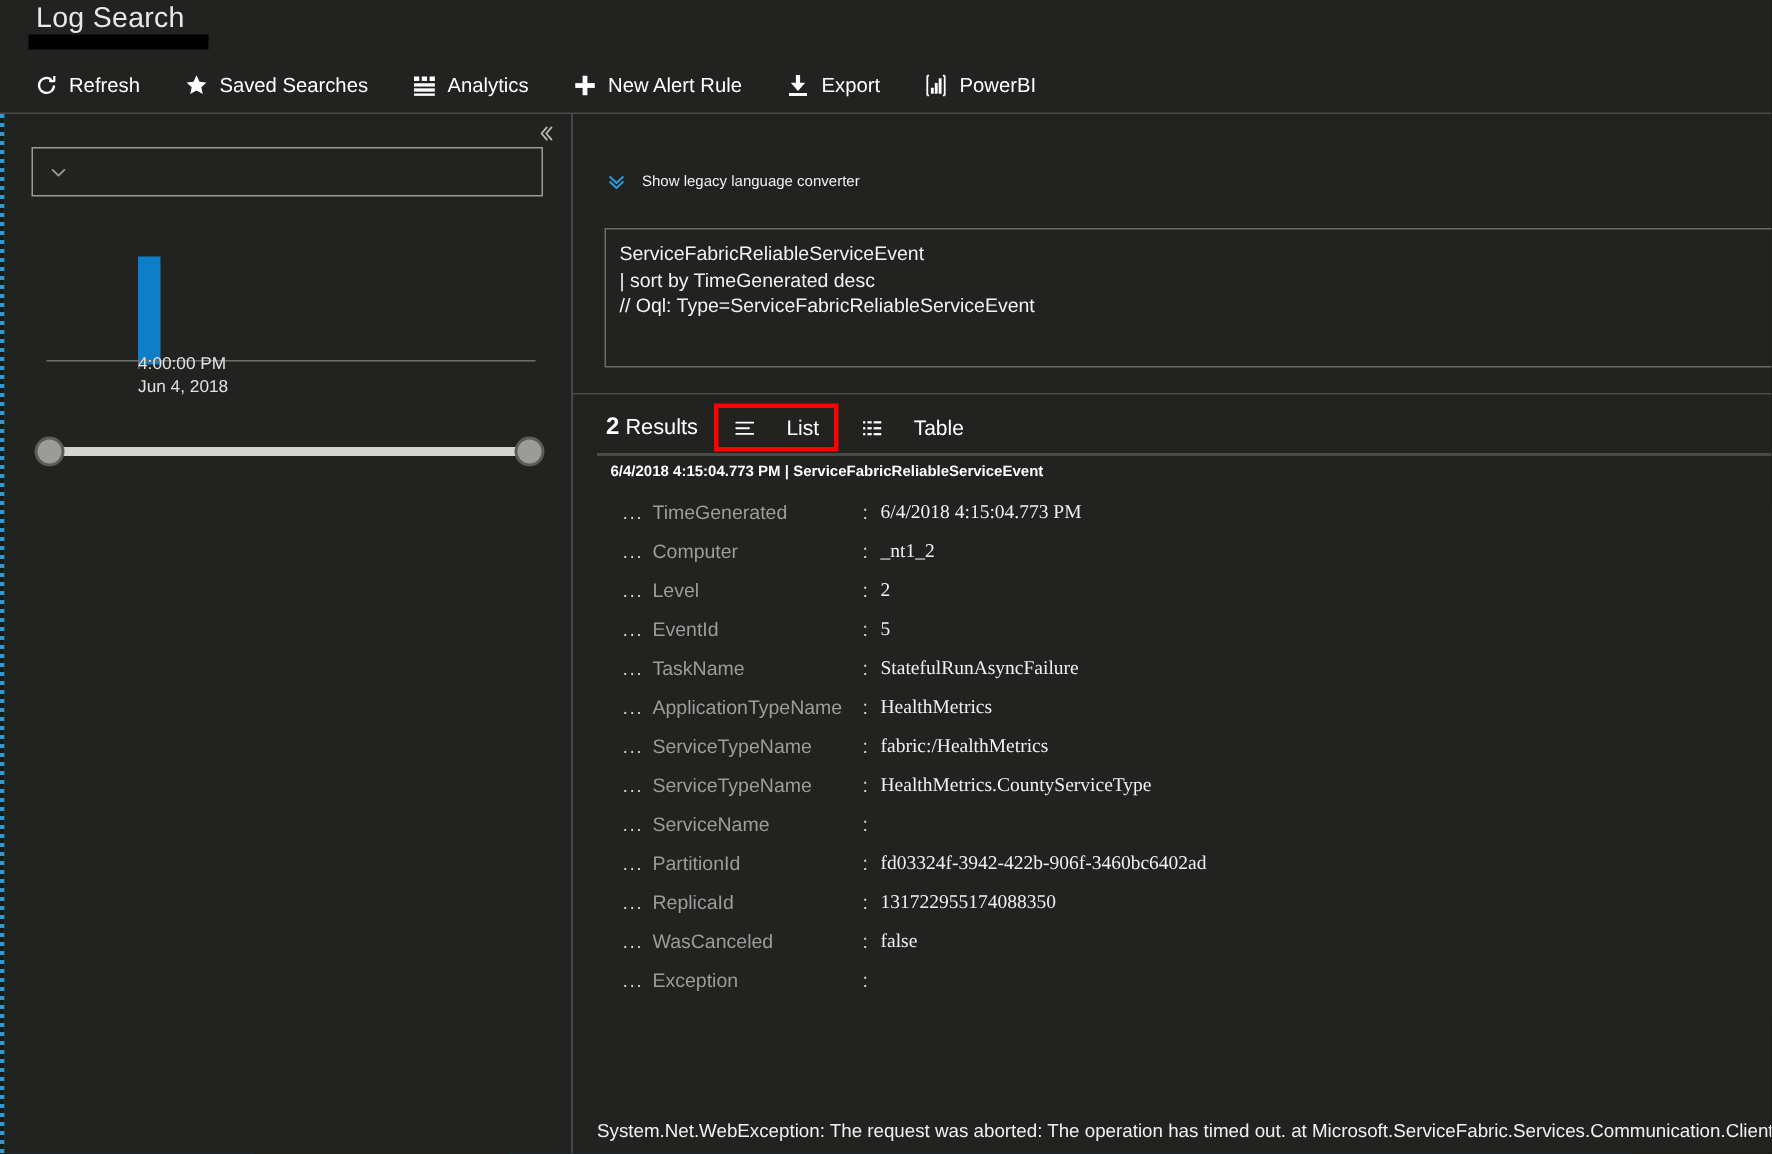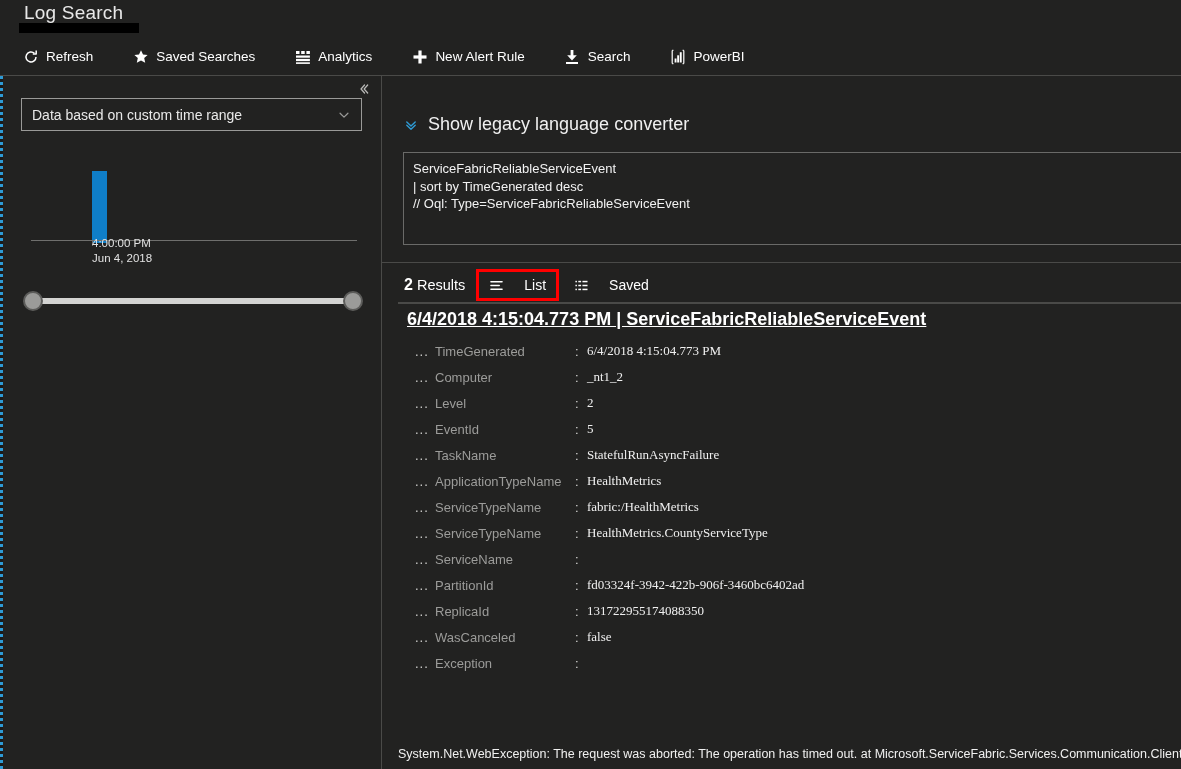--- a/index.html
+++ b/index.html
@@ -20,21 +20,21 @@
   }
 
   
   .header { position: absolute; left: 0; top: 0; width: 1181px; height: 76px; background: #222221; }
   .page-title {
     position: absolute; left: 24px; top: 2px;
     font-size: 19px; color: #e8e8e8; font-weight: 400; letter-spacing: .2px;
   }
   .redaction-bar { position: absolute; left: 19px; top: 23px; width: 120px; height: 10px; background: #000; }
 
-  .toolbar { position: absolute; left: 18px; top: 45px; display: flex; align-items: center; gap: 16px; }
+  .toolbar { position: absolute; left: 18px; top: 45px; display: flex; align-items: center; gap: 6px; }
   .tb-item {
     display: flex; align-items: center; gap: 7px;
     padding: 3px 11px 3px 4px; margin-right: 8px;
     font-size: 13.5px; color: #ffffff; cursor: pointer; white-space: nowrap;
   }
   .tb-ico { width: 17px; height: 17px; display: flex; align-items: center; justify-content: center; flex: 0 0 17px; }
   .tb-ico svg { display: block; }
 
   .hdr-divider { position: absolute; left: 0; top: 75px; width: 1181px; height: 1px; background: #4a4a48; }
 
@@ -74,21 +74,21 @@
   .rs-handle.left { left: 0; }
   .rs-handle.right { right: 0; }
 
   
   .right-panel { position: absolute; left: 382px; top: 76px; width: 799px; height: 693px; background: #222221; }
 
   .legacy-toggle {
     position: absolute; left: 22px; top: 38px; display: flex; align-items: center; gap: 10px; cursor: pointer;
   }
   .legacy-toggle .dchev { width: 14px; height: 14px; color: #2e9bd6; }
-  .legacy-toggle .txt { font-size: 18px; color: #f0f0f0; }
+  .legacy-toggle .txt { font-size: 10px; color: #f0f0f0; }
 
   .query-box {
     position: absolute; left: 21px; top: 76px; width: 840px; height: 93px;
     border: 1px solid #6a6a68; background: #222221;
     padding: 7px 9px; font-size: 13px; line-height: 17.5px; color: #f2f2f2;
     white-space: pre; overflow: hidden;
   }
 
   .sec-divider-1 { position: absolute; left: 0; top: 186px; width: 799px; height: 1px; background: #4a4a48; }
 
@@ -99,21 +99,21 @@
     display: flex; align-items: center; gap: 20px;
     padding: 5px 10px; margin-right: 8px; font-size: 14px; color: #ffffff; cursor: pointer;
   }
   .view-tab .vt-ico { width: 15px; height: 15px; display: flex; align-items: center; justify-content: center; }
   .view-tab.highlighted { outline: 3px solid var(--hl-color, #ff0000); outline-offset: 0px; }
 
   .sec-divider-2 { position: absolute; left: 16px; top: 226px; width: 783px; height: 2px; background: #4a4a48; }
 
   .record { position: absolute; left: 0px; top: 233px; width: 799px; }
   .record-head {
-    padding-left: 25px; font-size: 18px; font-weight: 700; color: #ffffff; margin-bottom: 8px; white-space: nowrap; text-decoration: underline;
+    padding-left: 25px; font-size: 10px; font-weight: 700; color: #ffffff; margin-bottom: 8px; white-space: nowrap;
   }
   .field-row { display: flex; align-items: center; height: 26px; padding-left: 33px; }
   .field-row .dots { width: 20px; font-size: 13px; color: #cfcfcd; letter-spacing: 1px; flex: 0 0 20px; }
   .field-row .fname { flex: 0 0 140px; font-size: 13px; color: #9c9c9a; white-space: nowrap; }
   .field-row .colon { flex: 0 0 12px; font-size: 13px; color: #d8d8d6; }
   .field-row .fval { font-size: 13px; color: #f0f0f0; white-space: nowrap; font-family: Liberation Serif, serif; }
 
   .exception-block { position: absolute; left: 0; top: 665px; width: 799px; padding-left: 16px; }
   .exc-line {
     font-size: 12.5px; color: #f0f0f0; line-height: 26px; white-space: nowrap; overflow: hidden;
@@ -176,21 +176,21 @@
       </div>
 
       <div class="tb-item">
         <span class="tb-ico">
           <svg viewBox="0 0 16 16" width="16" height="16" fill="#ffffff">
             <rect x="6.6" y="1" width="2.8" height="7"></rect>
             <path d="M8 11.6L3.2 6.2h9.6z"></path>
             <rect x="2" y="13" width="12" height="2"></rect>
           </svg>
         </span>
-        <span>Search</span>
+        <span>Export</span>
       </div>
 
       <div class="tb-item">
         <span class="tb-ico">
           <svg viewBox="0 0 16 16" width="16" height="16" fill="none" stroke="#ffffff" stroke-width="1.2">
             <path d="M2.2 1.4h1.2M2.2 1.4v13.2M2.2 14.6h1.2M13.8 1.4h-1.2M13.8 1.4v13.2M13.8 14.6h-1.2"></path>
             <rect x="4.6" y="9.5" width="1.9" height="4" fill="#ffffff" stroke="none"></rect>
             <rect x="7.2" y="6.3" width="1.9" height="7.2" fill="#ffffff" stroke="none"></rect>
             <rect x="9.8" y="3.2" width="1.9" height="10.3" fill="#ffffff" stroke="none"></rect>
           </svg>
@@ -206,21 +206,20 @@
     <div class="collapse-chevron">
       <svg viewBox="0 0 16 16" width="14" height="14" fill="none" stroke="#b9b9b7" stroke-width="1.4" stroke-linecap="round" stroke-linejoin="round">
         <path d="M8.6 3.4L4.6 8l4 4.6"></path>
           <path d="M12.2 3.4L8.2 8l4 4.6"></path>
       </svg>
     </div>
   </div>
   <div class="panel-vdivider"></div>
 
   <div class="scope-select">
-    <span class="label">Data based on custom time range</span>
     <span class="chev">
       <svg viewBox="0 0 16 16" width="14" height="14" fill="none" stroke="#9a9a98" stroke-width="1.4" stroke-linecap="round" stroke-linejoin="round">
         <path d="M3.5 6l4.5 4.4L12.5 6"></path>
       </svg>
     </span>
   </div>
 
   <div class="bar-legend">
     <b>1 bar</b><span> = 1hr</span>
   </div>
@@ -278,21 +277,21 @@
               <rect x="4.6" y="3" width="3" height="1.6"></rect>
               <rect x="9" y="3" width="5.4" height="1.6"></rect>
             <rect x="1.5" y="7.2" width="1.6" height="1.6"></rect>
               <rect x="4.6" y="7.2" width="3" height="1.6"></rect>
               <rect x="9" y="7.2" width="5.4" height="1.6"></rect>
             <rect x="1.5" y="11.4" width="1.6" height="1.6"></rect>
               <rect x="4.6" y="11.4" width="3" height="1.6"></rect>
               <rect x="9" y="11.4" width="5.4" height="1.6"></rect>
           </svg>
         </span>
-        <span>Saved</span>
+        <span>Table</span>
       </div>
     </div>
 
     <div class="sec-divider-2"></div>
 
     <div class="record">
       <div class="record-head">6/4/2018 4:15:04.773 PM | ServiceFabricReliableServiceEvent</div>
       <div id="fields">
           <div class="field-row">
             <span class="dots">...</span>

